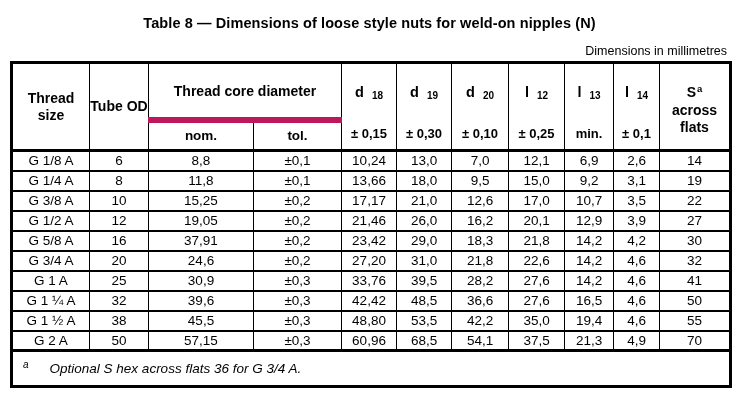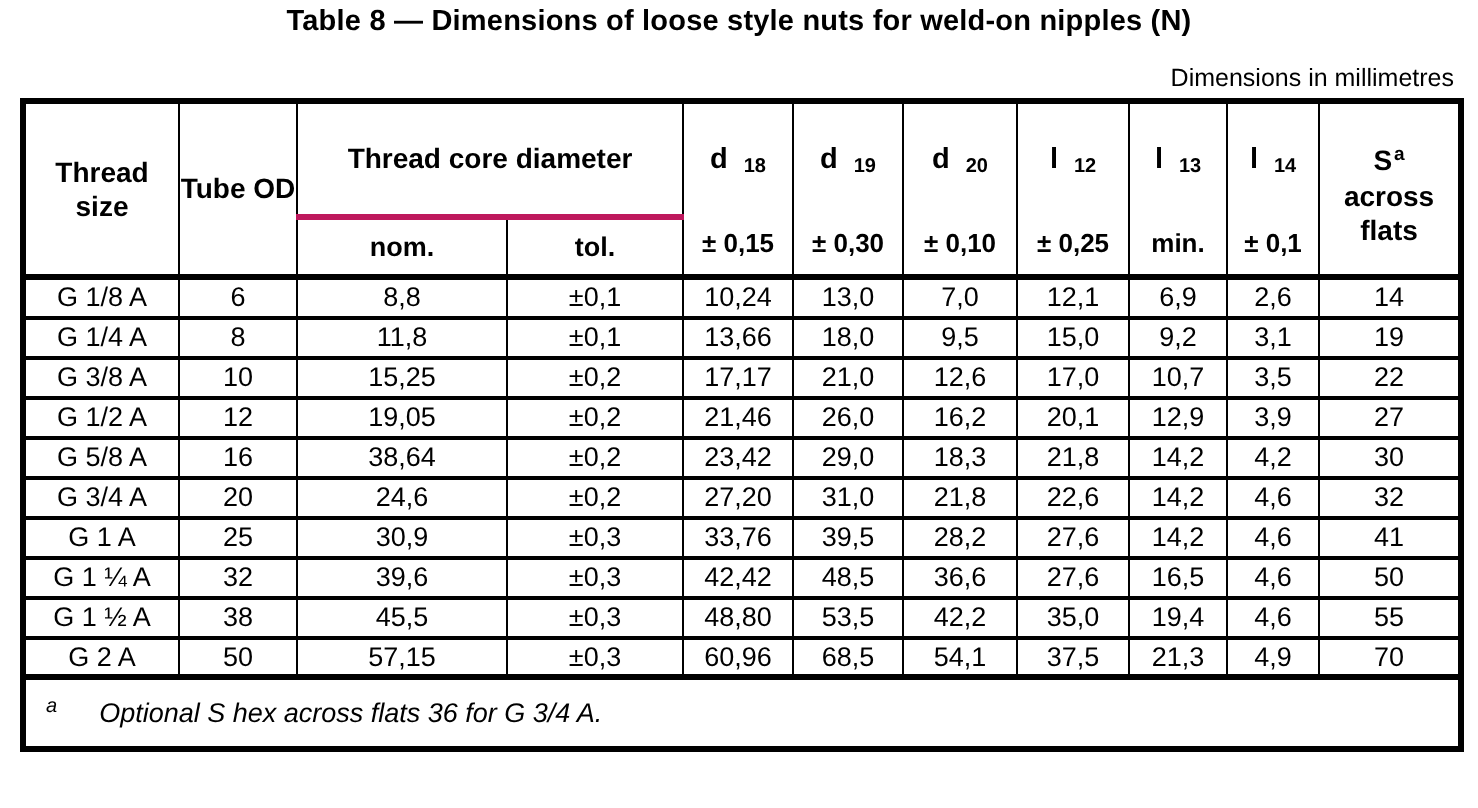--- a/index.html
+++ b/index.html
@@ -6,21 +6,21 @@
   html, body {
     margin: 0; padding: 0;
     width: 739px; height: 404px;
     background: #fff; color: #000;
     font-family: "Liberation Sans", sans-serif;
     overflow: hidden;
   }
   .page { position: relative; width: 739px; height: 404px; }
 
   .title {
-    padding-top: 3px;
+    padding-top: 15px;
     text-align: center;
     font-weight: bold;
     font-size: 14.5px;
     letter-spacing: 0.1px;
   }
   .dim-note {
     margin: 13px 12px 3px 0;
     text-align: right;
     font-size: 12.5px;
   }
@@ -40,21 +40,21 @@
     padding: 0;
   }
   thead th {
     border-bottom: 3px solid #000;
     font-weight: bold;
     font-size: 14px;
     line-height: 1.15;
   }
   thead tr.main { height: 56px; }
   thead tr.sub  { height: 29px; }
-  thead th.th-group { border-bottom: 3px solid #be185d; margin-left: 12px; }
+  thead th.th-group { border-bottom: 6px solid #be185d; margin-left: 12px; }
   thead tr.sub th { font-size: 13.5px; }
 
   .tall-inner { height: 85px; display: flex; flex-direction: column; }
   .sym-area {
     flex: 1; display: flex; align-items: center; justify-content: center;
     font-weight: bold; font-size: 14.5px;
   }
   .ss { font-size: 10px; position: relative; top: 4px; margin-left: 8px; }
   .tol-area {
     height: 29px; display: flex; align-items: center; justify-content: center;
@@ -230,21 +230,21 @@
           <td>26,0</td>
           <td>16,2</td>
           <td>20,1</td>
           <td>12,9</td>
           <td>3,9</td>
           <td>27</td>
         </tr>
         <tr>
           <td>G 5/8 A</td>
           <td>16</td>
-          <td>38,64</td>
+          <td>37,91</td>
           <td>±0,2</td>
           <td>23,42</td>
           <td>29,0</td>
           <td>18,3</td>
           <td>21,8</td>
           <td>14,2</td>
           <td>4,2</td>
           <td>30</td>
         </tr>
         <tr>

